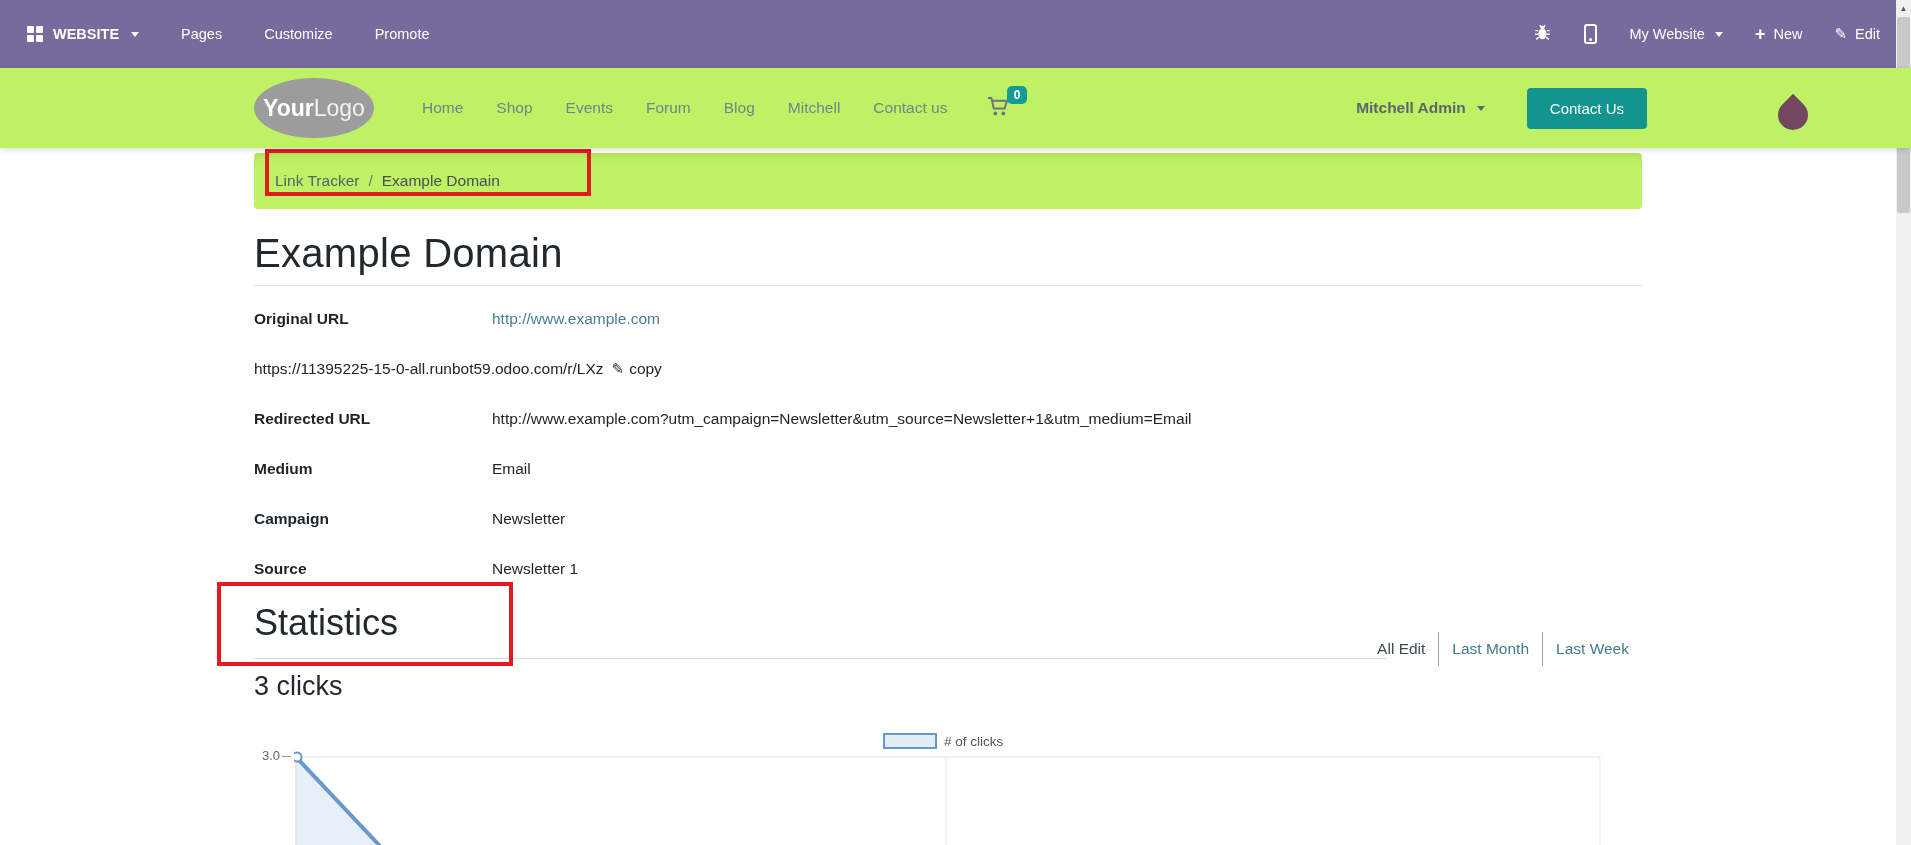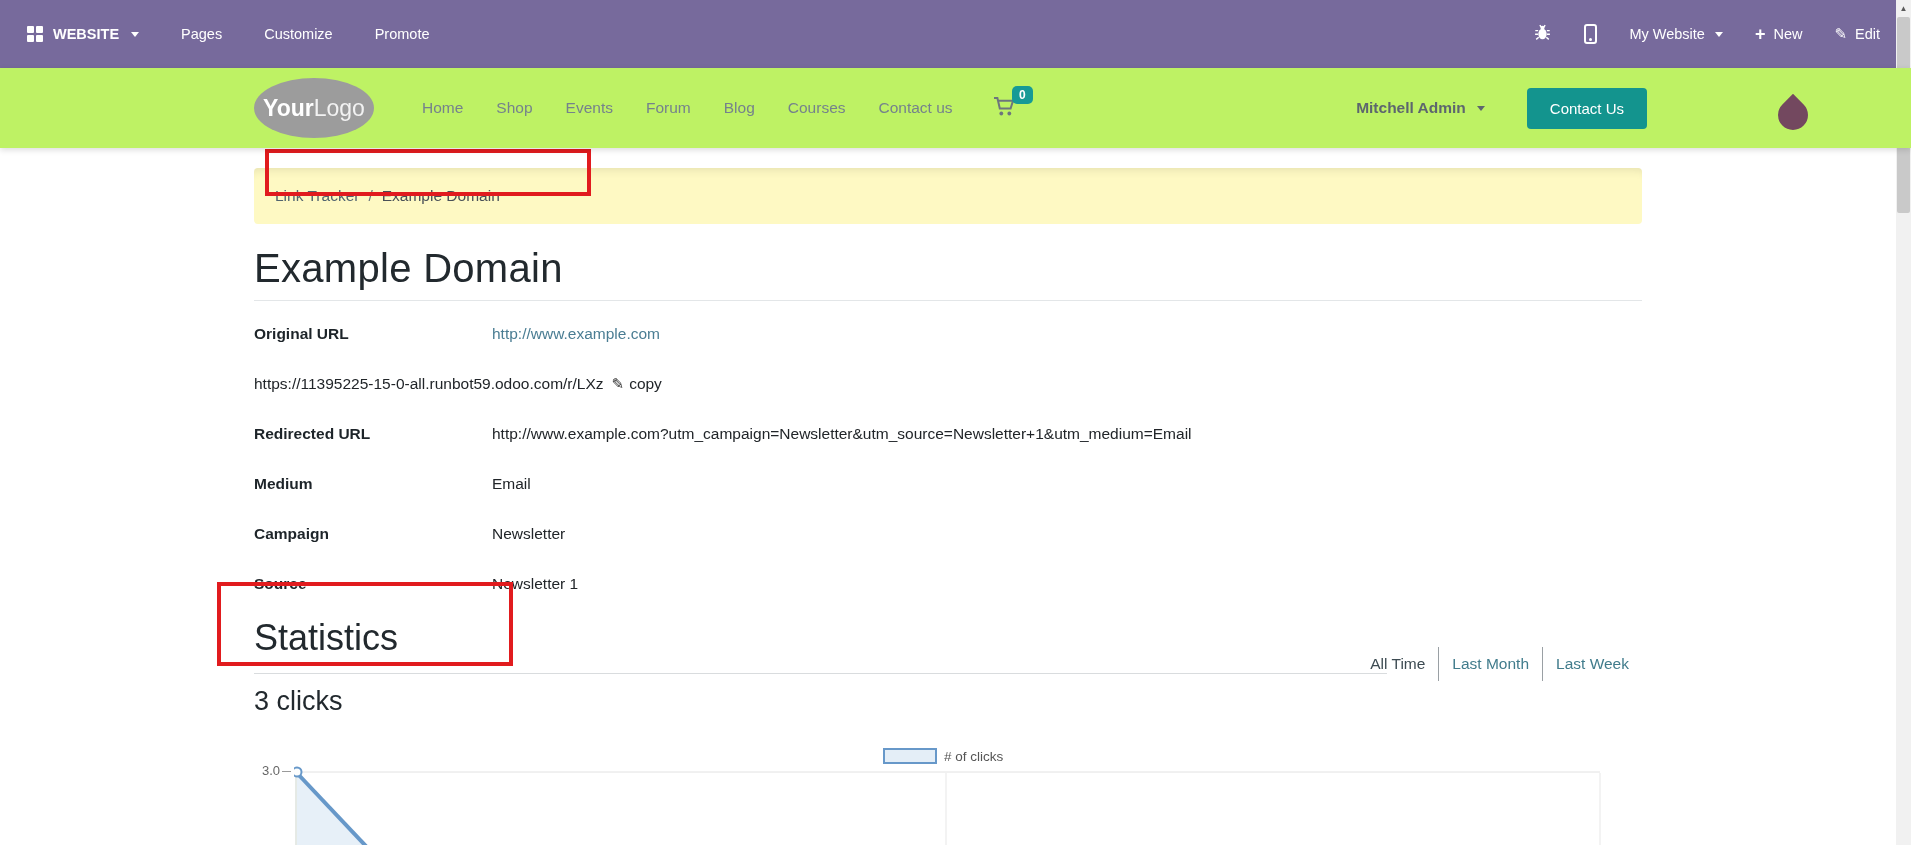--- a/index.html
+++ b/index.html
@@ -30,21 +30,21 @@
   .main-nav a { text-decoration:none; color:#75828c; font-size:15.5px; }
   .cart-wrap { position:relative; margin-left:40px; cursor:pointer; }
   .cart-badge { position:absolute; top:-10px; right:-16px; background:#169a96; color:#fff; font-size:12px; font-weight:700; padding:2px 7px; border-radius:5px; }
   .hdr-right { margin-left:auto; display:flex; align-items:center; padding-right:103px; }
   .user-menu { display:flex; align-items:center; gap:9px; font-weight:700; color:#5d666e; font-size:15.5px; cursor:pointer; }
   .contact-btn { margin-left:42px; background:#13948e; color:#fff; border:none; font-size:15px; padding:12px 23px; border-radius:4px; font-family:inherit; cursor:pointer; }
   .avatar { margin-left:131px; width:30px; height:30px; background:#73485f; border-radius:0 50% 50% 50%; transform:rotate(45deg); margin-top:14px; }
 
   
   .container { width:1388px; margin-left:254px; position:relative; }
-  .breadcrumb-bar { margin-top:20px; height:56px; background:#fef9c3; border-radius:4px; display:flex; align-items:center; padding:10px 21px; font-size:15.5px; box-shadow:inset 0 10px 10px -8px rgba(0,0,0,.10); }
+  .breadcrumb-bar { margin-top:5px; height:56px; background:#bef264; border-radius:4px; display:flex; align-items:center; padding:10px 21px; font-size:15.5px; box-shadow:inset 0 10px 10px -8px rgba(0,0,0,.10); }
   .breadcrumb-bar a { color:#51646f; text-decoration:none; }
   .breadcrumb-sep { color:#6c757d; margin:0 9px; }
   .breadcrumb-current { color:#495057; }
 
   .page-title { margin-top:22px; font-size:40px; font-weight:300; color:#22292e; letter-spacing:.3px; }
   .title-divider { margin-top:9px; border-bottom:1px solid #e3e6e8; }
 
   .fields { margin-top:16px; }
   .frow { height:50px; display:flex; padding-top:8px; font-size:15.5px; }
   .flabel { width:238px; font-weight:700; color:#1d2429; flex:none; }
@@ -128,21 +128,21 @@
     <div class="logo">
       <span class="b">Your</span>
       <span class="l">Logo</span>
     </div>
     <ul class="main-nav">
       <li><a href="#">Home</a></li>
       <li><a href="#">Shop</a></li>
       <li><a href="#">Events</a></li>
       <li><a href="#">Forum</a></li>
       <li><a href="#">Blog</a></li>
-      <li><a href="#">Courses</a></li>
+      <li><a href="#">Mitchell</a></li>
       <li><a href="#">Contact us</a></li>
     </ul>
     <div class="cart-wrap">
       <svg width="24" height="21" viewBox="0 0 24 21">
         <path d="M1 2 h3.4 l2.4 10.5 h10.8 l2.4 -7.8 H5.6" fill="none" stroke="#6d757d" stroke-width="2"></path>
         <circle cx="8.3" cy="17.5" r="1.9" fill="#6d757d"></circle>
         <circle cx="16.3" cy="17.5" r="1.9" fill="#6d757d"></circle>
       </svg>
       <span class="cart-badge">0</span>
     </div>
@@ -192,21 +192,21 @@
       <div class="frow">
         <span class="flabel">Source</span>
         <span class="fvalue">Newsletter 1</span>
       </div>
     </div>
 
     <div class="stats-header">
       <h2>Statistics</h2>
       <div class="stats-hr"></div>
       <div class="tabs">
-        <span class="tab active">All Time</span>
+        <span class="tab active">All Edit</span>
         <span class="tab">Last Month</span>
         <span class="tab">Last Week</span>
       </div>
     </div>
 
     <div class="clicks-summary">3 clicks</div>
 
     <div class="chart-region">
       <span class="legend-swatch"></span>
       <span class="legend-label"># of clicks</span>

